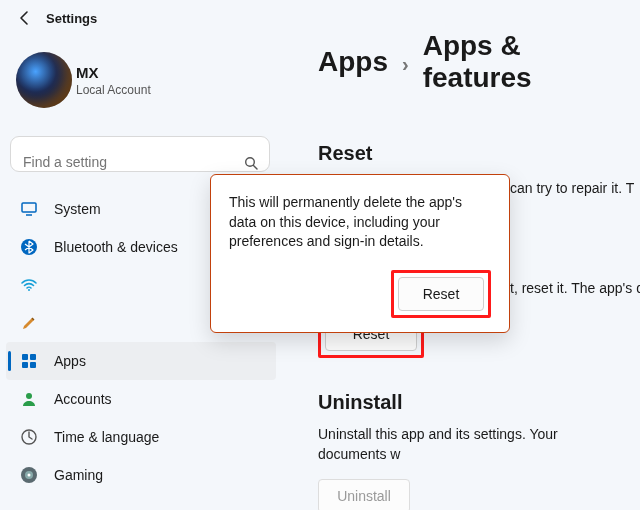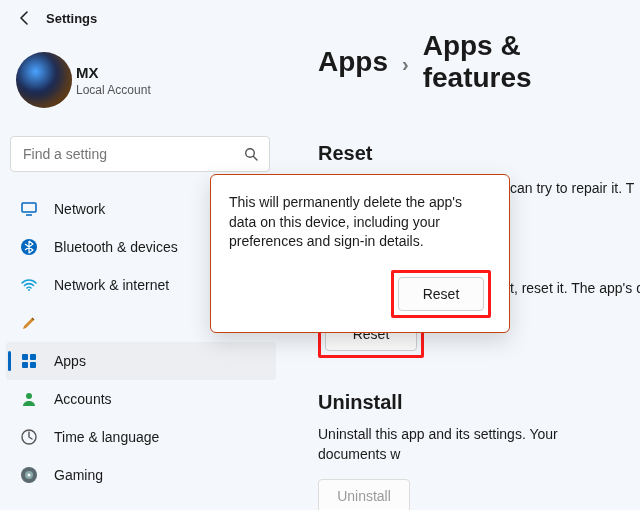--- a/index.html
+++ b/index.html
@@ -30,22 +30,22 @@
     width: 56px; height: 56px; border-radius: 50%;
     background: radial-gradient(circle at 35% 35%, #4aa3ff 0%, #1a2a55 40%, #000 100%);
     box-shadow: inset -8px -6px 12px rgba(255,140,0,.35);
   }
   .profile .name { font-weight: 600; font-size: 15px; }
   .profile .sub  { font-size: 12px; color: #555; margin-top:2px; }
 
   
   .search {
     position: absolute; left: 10px; top: 136px; width: 260px; height: 36px;
-    background: #fff; border: 1px solid #d9d9d9; border-radius: 4px;
-    display:flex; align-items:center; padding: 0 10px; justify-content:space-between;
+    background: #fff; border: 1px solid #d9d9d9; border-radius: 9px;
+    display:flex; align-items:flex-end; padding: 0 10px; justify-content:space-between;
   }
   .search input {
     border:none; outline:none; width: 210px; font-size: 14px; background:transparent;
   }
   .search .sicon { width:16px;height:16px; }
 
   
   .nav {
     position: absolute; left: 6px; top: 190px; width: 270px;
     display:flex; flex-direction:column;
@@ -143,39 +143,38 @@
   </div>
 
   <div class="nav">
     <div class="nav-item">
       <span class="nicon">
           <svg viewBox="0 0 18 18" width="18" height="18">
             <rect x="2" y="3" width="14" height="9" rx="1" fill="none" stroke="#0067c0" stroke-width="1.5"></rect>
             <line x1="6" y1="15" x2="12" y2="15" stroke="#0067c0" stroke-width="1.5"></line>
           </svg>
         </span>
-      <span>Network</span>
+      <span>System</span>
     </div>
     <div class="nav-item">
       <span class="nicon">
           <svg viewBox="0 0 18 18" width="18" height="18">
             <circle cx="9" cy="9" r="8" fill="#0067c0"></circle>
             <path d="M9 3v12l4-3-8-6m0 6 8-6-4-3" stroke="#fff" stroke-width="1.2" fill="none" stroke-linejoin="round"></path>
           </svg>
         </span>
       <span>Bluetooth &amp; devices</span>
     </div>
     <div class="nav-item">
       <span class="nicon">
           <svg viewBox="0 0 18 18" width="18" height="18">
             <path d="M2 7c4-4 10-4 14 0M4.5 9.5c2.5-2.5 6.5-2.5 9 0M7 12c1-1 3-1 4 0" stroke="#18a0d8" stroke-width="1.6" fill="none" stroke-linecap="round"></path>
             <circle cx="9" cy="14" r="1" fill="#18a0d8"></circle>
           </svg>
         </span>
-      <span>Network &amp; internet</span>
     </div>
     <div class="nav-item">
       <span class="nicon">
           <svg viewBox="0 0 18 18" width="18" height="18">
             <path d="M3 15l3-1 8-8-2-2-8 8z" fill="#d68a2e"></path>
             <path d="M12 4l2 2" stroke="#8a5510" stroke-width="1.4"></path>
           </svg>
         </span>
     </div>
     <div class="nav-item selected">

